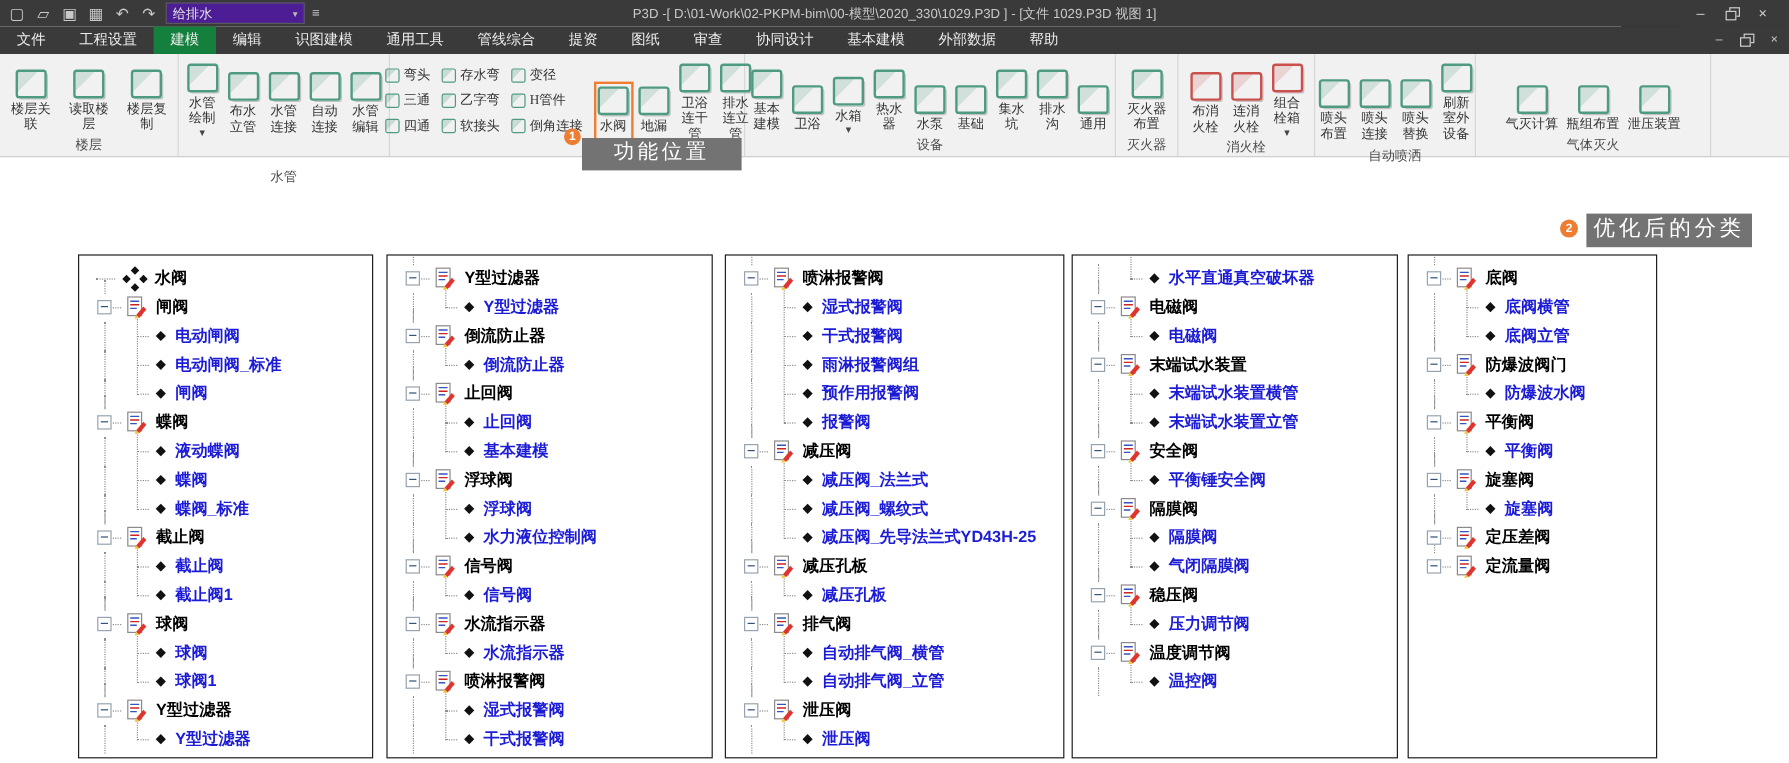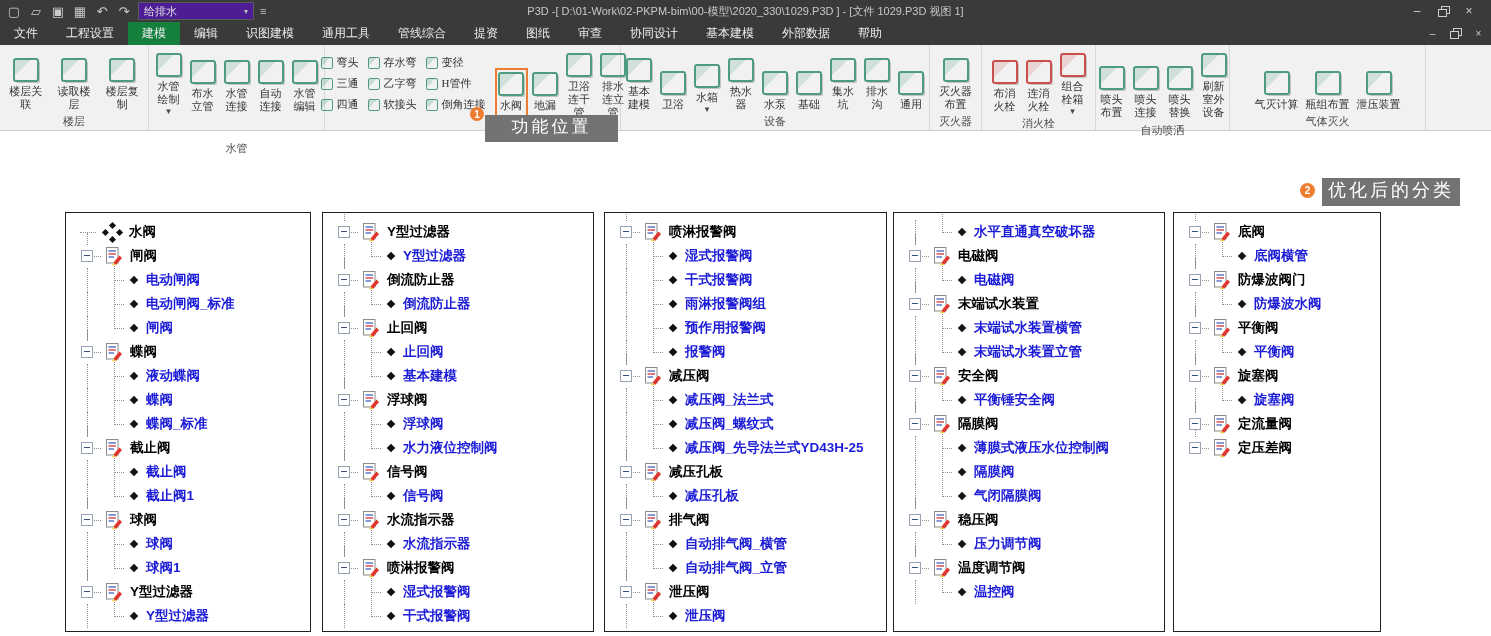--- a/index.html
+++ b/index.html
@@ -1080,24 +1080,20 @@
               <line x1="4.5" y1="5" x2="12" y2="5" stroke="#3355bb" stroke-width="1.2"></line>
               <line x1="4.5" y1="8" x2="12" y2="8" stroke="#cc2222" stroke-width="1.2"></line>
               <line x1="4.5" y1="11" x2="10" y2="11" stroke="#3355bb" stroke-width="1.2"></line>
               <polygon points="9.5,16.5 15.5,9.5 18,12 12,19" fill="#e0342f"></polygon>
               <polygon points="9.5,16.5 12,19 8.2,19.6" fill="#f4c430"></polygon>
             </svg>
           </span>
           <span class="tcat-label" data-name="tree-category-label">隔膜阀</span>
         </div>
 
-          <div class="trow trow-leaf" data-name="tree-leaf-item">
-            <span class="dia" data-name="diamond-bullet-icon"></span>
-            <span class="tleaf-label" data-name="tree-leaf-label">薄膜式液压水位控制阀</span>
-          </div>
 
           <div class="trow trow-leaf" data-name="tree-leaf-item">
             <span class="dia" data-name="diamond-bullet-icon"></span>
             <span class="tleaf-label" data-name="tree-leaf-label">隔膜阀</span>
           </div>
 
           <div class="trow trow-leaf" data-name="tree-leaf-item">
             <span class="dia" data-name="diamond-bullet-icon"></span>
             <span class="tleaf-label" data-name="tree-leaf-label">气闭隔膜阀</span>
           </div>
@@ -1159,20 +1155,24 @@
             </svg>
           </span>
           <span class="tcat-label" data-name="tree-category-label">底阀</span>
         </div>
 
           <div class="trow trow-leaf" data-name="tree-leaf-item">
             <span class="dia" data-name="diamond-bullet-icon"></span>
             <span class="tleaf-label" data-name="tree-leaf-label">底阀横管</span>
           </div>
 
+          <div class="trow trow-leaf" data-name="tree-leaf-item">
+            <span class="dia" data-name="diamond-bullet-icon"></span>
+            <span class="tleaf-label" data-name="tree-leaf-label">底阀立管</span>
+          </div>
 
         <div class="trow trow-cat" data-name="tree-category-node">
           <span class="expander" data-name="collapse-minus-icon"></span>
           <span class="doc-icon" data-name="document-edit-icon">
             <svg width="20" height="20" viewBox="0 0 20 20">
               <rect x="2.5" y="1.5" width="11.5" height="15.5" fill="#ffffff" stroke="#8a8a8a"></rect>
               <line x1="4.5" y1="5" x2="12" y2="5" stroke="#3355bb" stroke-width="1.2"></line>
               <line x1="4.5" y1="8" x2="12" y2="8" stroke="#cc2222" stroke-width="1.2"></line>
               <line x1="4.5" y1="11" x2="10" y2="11" stroke="#3355bb" stroke-width="1.2"></line>
               <polygon points="9.5,16.5 15.5,9.5 18,12 12,19" fill="#e0342f"></polygon>
@@ -1232,34 +1232,34 @@
           <span class="doc-icon" data-name="document-edit-icon">
             <svg width="20" height="20" viewBox="0 0 20 20">
               <rect x="2.5" y="1.5" width="11.5" height="15.5" fill="#ffffff" stroke="#8a8a8a"></rect>
               <line x1="4.5" y1="5" x2="12" y2="5" stroke="#3355bb" stroke-width="1.2"></line>
               <line x1="4.5" y1="8" x2="12" y2="8" stroke="#cc2222" stroke-width="1.2"></line>
               <line x1="4.5" y1="11" x2="10" y2="11" stroke="#3355bb" stroke-width="1.2"></line>
               <polygon points="9.5,16.5 15.5,9.5 18,12 12,19" fill="#e0342f"></polygon>
               <polygon points="9.5,16.5 12,19 8.2,19.6" fill="#f4c430"></polygon>
             </svg>
           </span>
+          <span class="tcat-label" data-name="tree-category-label">定压差阀</span>
+        </div>
+
+        <div class="trow trow-cat" data-name="tree-category-node">
+          <span class="expander" data-name="collapse-minus-icon"></span>
+          <span class="doc-icon" data-name="document-edit-icon">
+            <svg width="20" height="20" viewBox="0 0 20 20">
+              <rect x="2.5" y="1.5" width="11.5" height="15.5" fill="#ffffff" stroke="#8a8a8a"></rect>
+              <line x1="4.5" y1="5" x2="12" y2="5" stroke="#3355bb" stroke-width="1.2"></line>
+              <line x1="4.5" y1="8" x2="12" y2="8" stroke="#cc2222" stroke-width="1.2"></line>
+              <line x1="4.5" y1="11" x2="10" y2="11" stroke="#3355bb" stroke-width="1.2"></line>
+              <polygon points="9.5,16.5 15.5,9.5 18,12 12,19" fill="#e0342f"></polygon>
+              <polygon points="9.5,16.5 12,19 8.2,19.6" fill="#f4c430"></polygon>
+            </svg>
+          </span>
           <span class="tcat-label" data-name="tree-category-label">定流量阀</span>
         </div>
 
-        <div class="trow trow-cat" data-name="tree-category-node">
-          <span class="expander" data-name="collapse-minus-icon"></span>
-          <span class="doc-icon" data-name="document-edit-icon">
-            <svg width="20" height="20" viewBox="0 0 20 20">
-              <rect x="2.5" y="1.5" width="11.5" height="15.5" fill="#ffffff" stroke="#8a8a8a"></rect>
-              <line x1="4.5" y1="5" x2="12" y2="5" stroke="#3355bb" stroke-width="1.2"></line>
-              <line x1="4.5" y1="8" x2="12" y2="8" stroke="#cc2222" stroke-width="1.2"></line>
-              <line x1="4.5" y1="11" x2="10" y2="11" stroke="#3355bb" stroke-width="1.2"></line>
-              <polygon points="9.5,16.5 15.5,9.5 18,12 12,19" fill="#e0342f"></polygon>
-              <polygon points="9.5,16.5 12,19 8.2,19.6" fill="#f4c430"></polygon>
-            </svg>
-          </span>
-          <span class="tcat-label" data-name="tree-category-label">定压差阀</span>
-        </div>
-
 
     </div>
 
 </div>
 
 </body></html>

